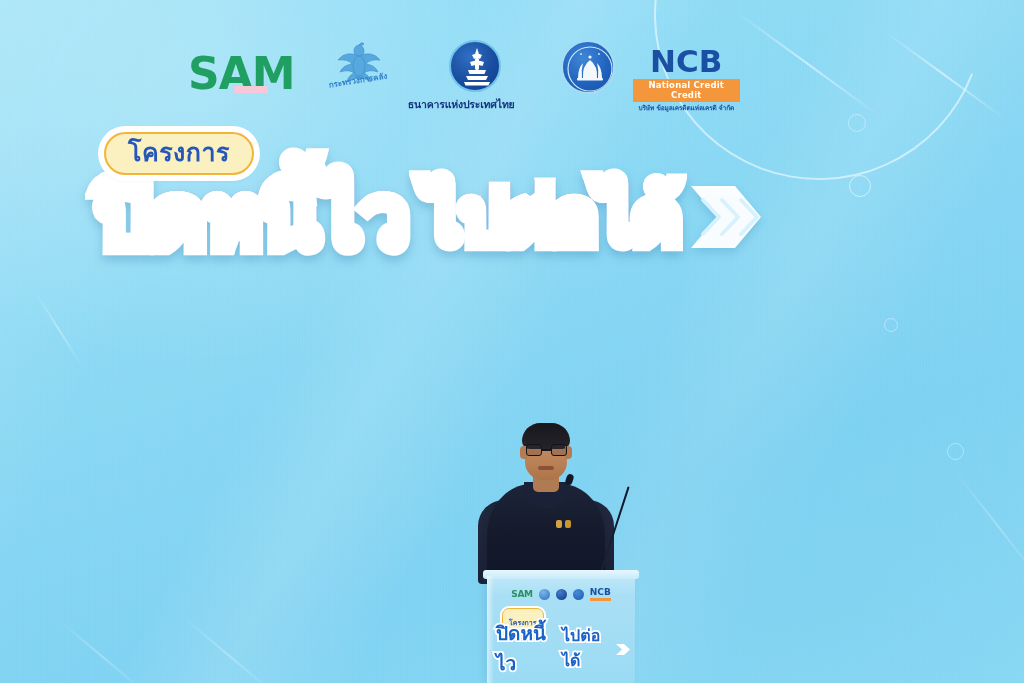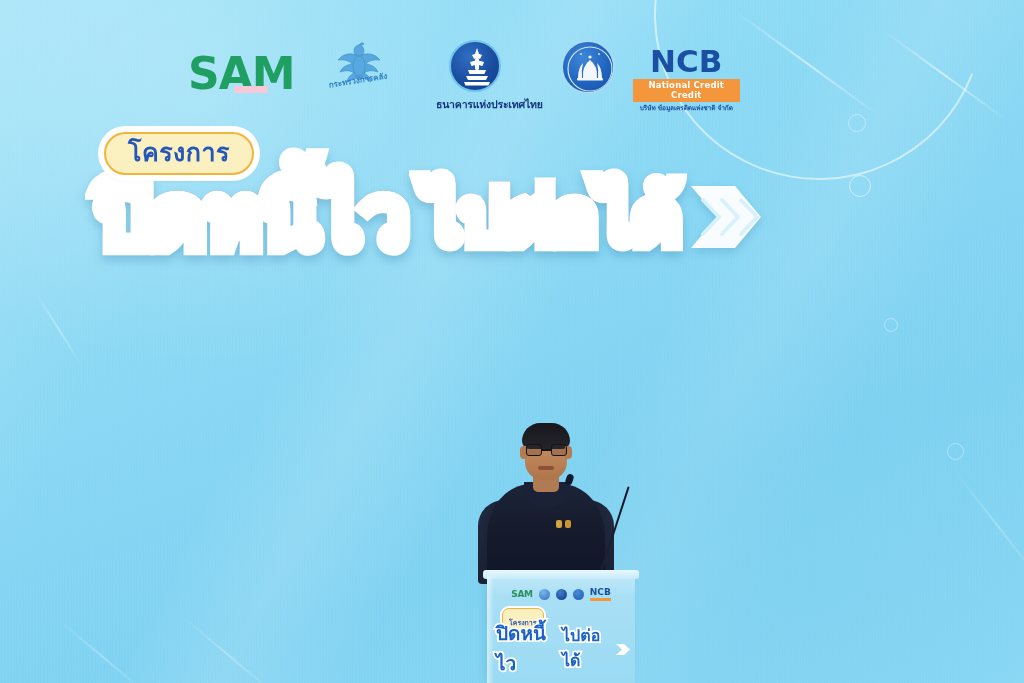--- a/index.html
+++ b/index.html
@@ -77,21 +77,21 @@
   #logo-mof { width:100px; text-align:center; padding-top:4px; }
   .garuda-wrap { position:relative; width:60px; height:56px; margin:0 auto; }
   .mof-arc {
     position:absolute; left:-6px; top:32px; width:72px; height:26px;
     font-size:8px; color:#2f7fc6; font-weight:700;
     font-family:"DejaVu Sans", sans-serif;
     transform:rotate(-9deg); letter-spacing:0px; white-space:nowrap;
   }
 
   
-  #logo-bot { width:138px; text-align:right; }
+  #logo-bot { width:138px; text-align:left; }
   .bot-disc {
     width:52px; height:52px; border-radius:50%; margin:2px auto 4px;
     background:radial-gradient(circle at 38% 30%, #2f6fc4 0%, #194d9f 55%, #123f8c 100%);
     border:2px solid #6fc3ec; position:relative; overflow:hidden;
   }
   .bot-caption {
     font-size:10.5px; color:#13357e; font-weight:700;
     font-family:"DejaVu Sans", sans-serif; letter-spacing:-.2px;
   }
 
@@ -346,21 +346,21 @@
           <circle cx="18" cy="12" r="1.1"></circle>
             <circle cx="36" cy="12" r="1.1"></circle>
         </g>
       </svg>
     </div>
   </div>
 
   <div class="logo" id="logo-ncb">
     <div class="ncb-text">NCB</div>
     <div class="ncb-band">National Credit Credit</div>
-    <div class="ncb-sub">บริษัท ข้อมูลเครดิตแห่งชาติ จำกัด</div>
+    <div class="ncb-sub">บริษัท ข้อมูลเครดิตแห่ลเครดิ จำกัด</div>
   </div>
 </div>
 
 <div id="headline">
   <div id="project-badge">
     <span>โครงการ</span>
   </div>
 
   <div id="title-lockup">
     <div class="title-word" id="title-main">ปิดหนี้ไว</div>

